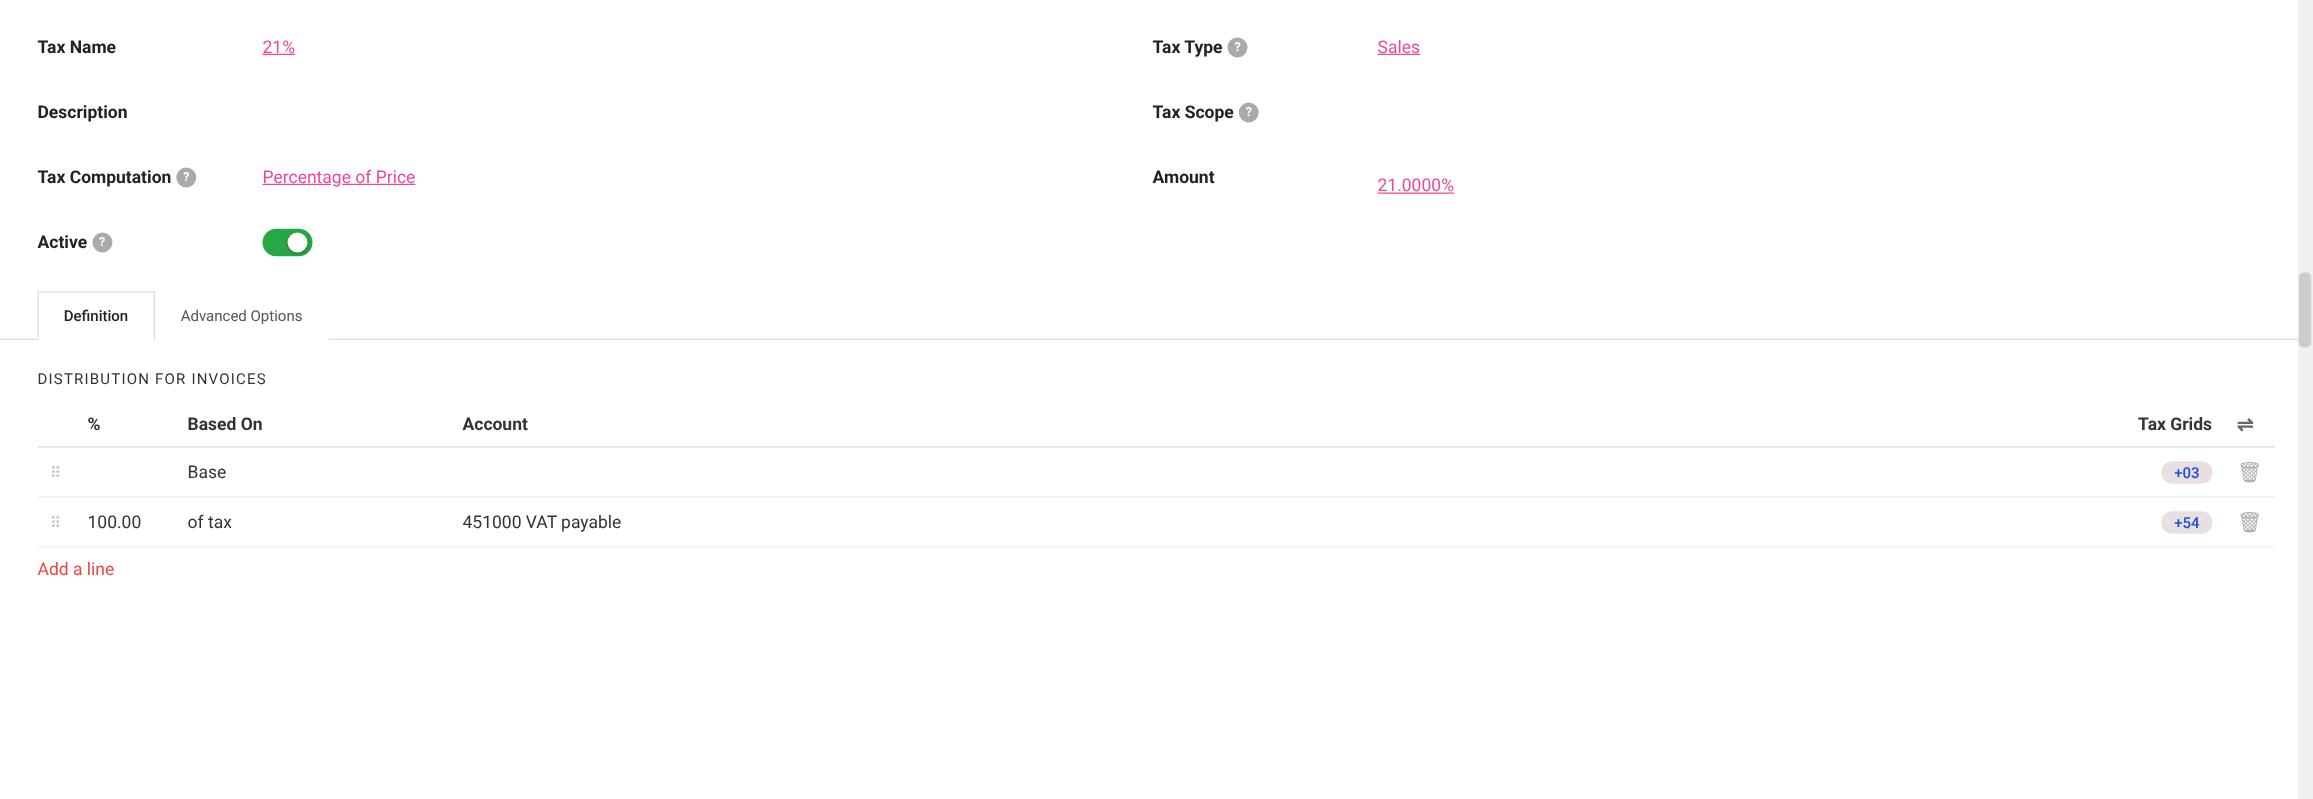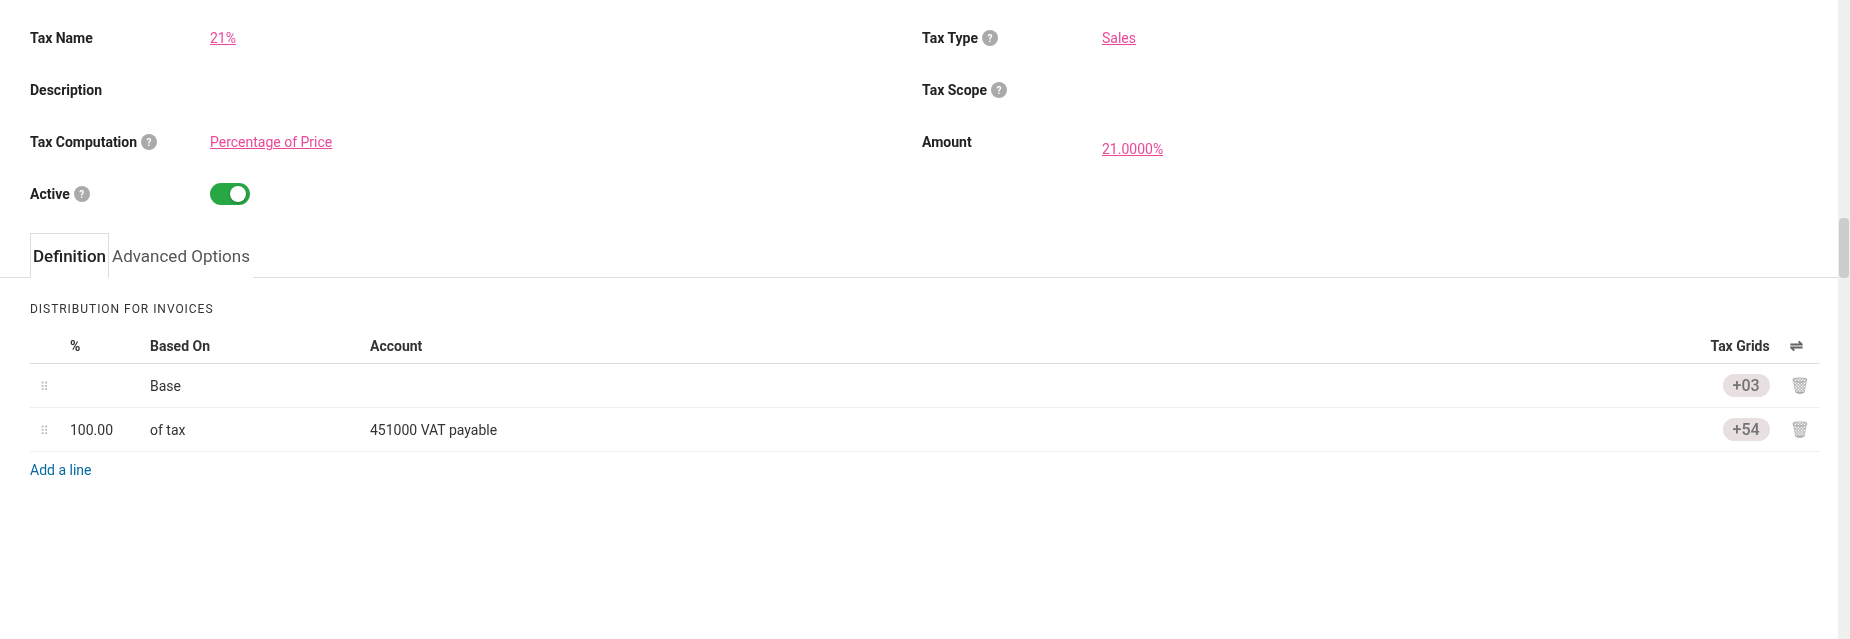--- a/index.html
+++ b/index.html
@@ -97,25 +97,25 @@
       border-bottom: 1px solid #ddd;
       margin-top: 10px;
     }
 
     .tabs {
       display: flex;
       gap: 0;
     }
 
     .tab {
-      padding: 12px 2px;
+      padding: 12px 20px;
       cursor: pointer;
       border: 1px solid transparent;
       border-bottom: none;
-      font-size: 17px;
+      font-size: 12px;
       color: #555;
       background: #fff;
       position: relative;
       bottom: -1px;
     }
 
     .tab.active {
       border-color: #ddd;
       border-bottom-color: #fff;
       color: #222;
@@ -167,33 +167,33 @@
       font-size: 12px;
       letter-spacing: 1px;
       user-select: none;
     }
 
     .badge {
       display: inline-block;
       padding: 2px 10px;
       border-radius: 12px;
       background: #e8e0e0;
-      color: #737373;
-      font-size: 16px;
+      color: #1d4ed8;
+      font-size: 12px;
       font-weight: 500;
     }
 
     .delete-icon {
       color: #aaa;
       cursor: pointer;
       font-size: 16px;
     }
 
     .add-line-btn {
-      color: #0369a1;
+      color: #ef4444;
       cursor: pointer;
       font-size: 14px;
       padding: 10px 0;
       display: inline-block;
       background: none;
       border: none;
       font-family: inherit;
     }
 
     .filter-icon {

